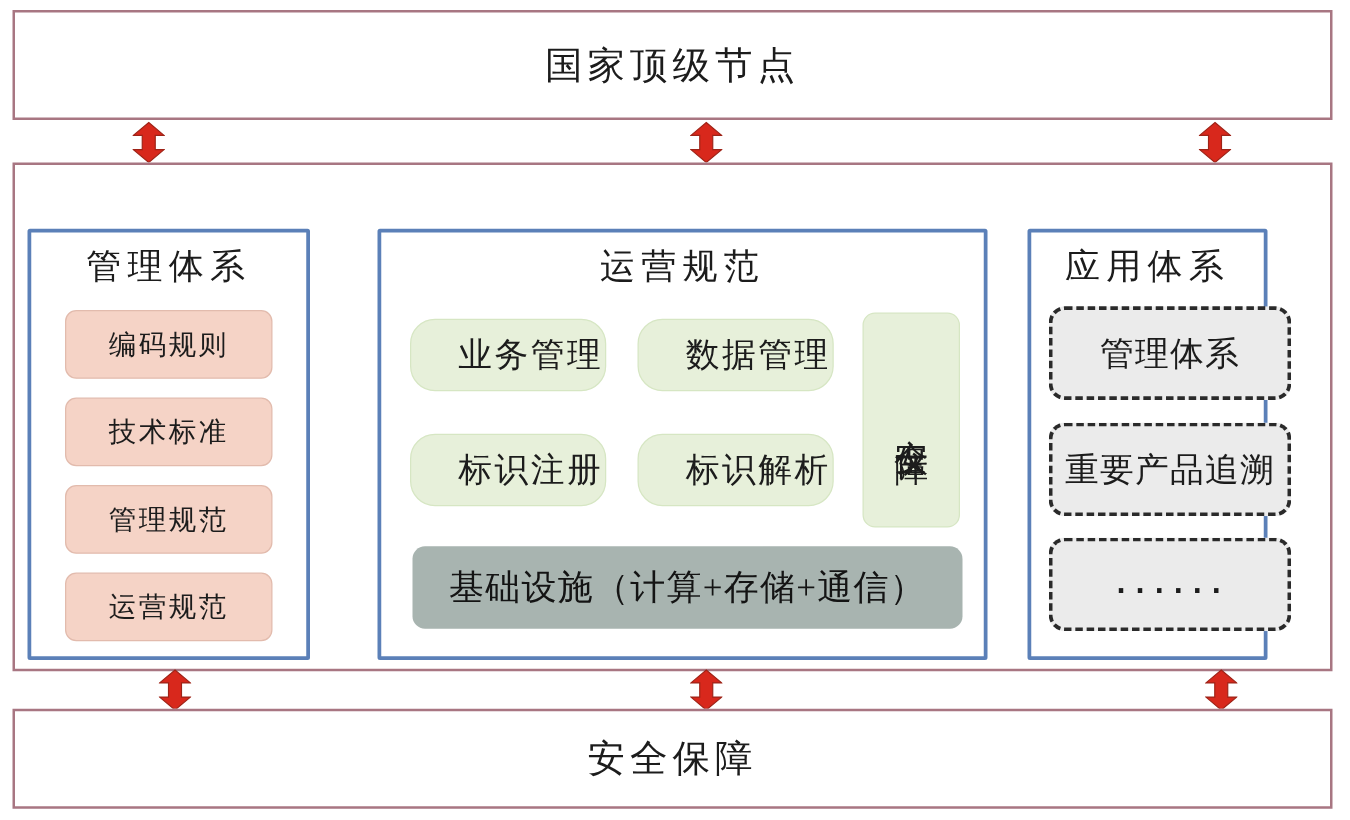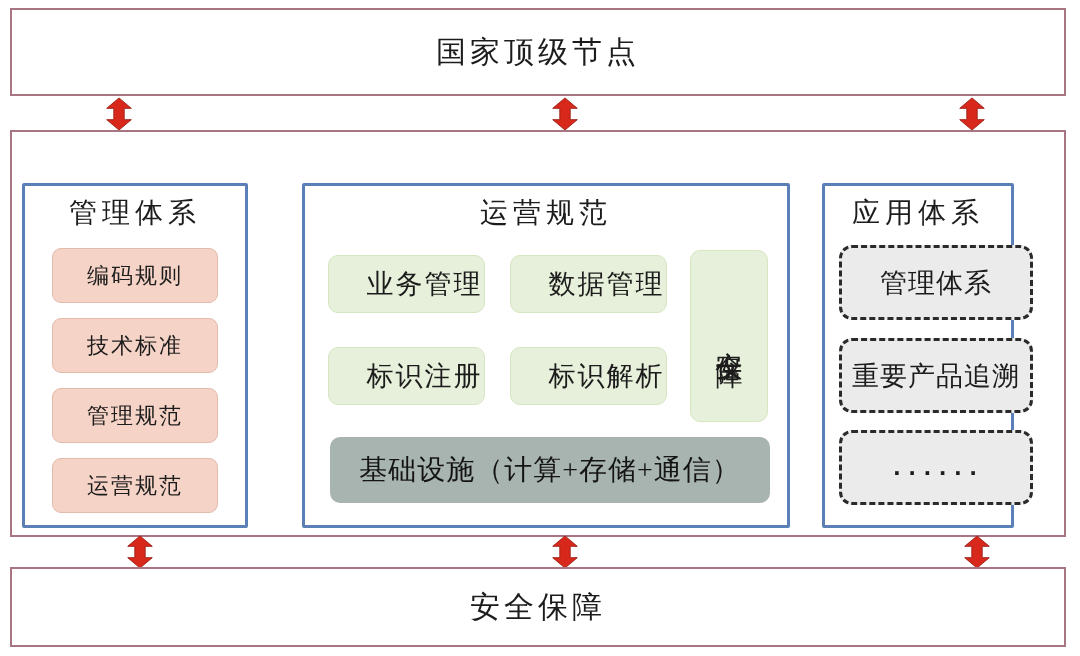--- a/index.html
+++ b/index.html
@@ -23,21 +23,21 @@
   #panel-mgmt{left:10px;width:226px;}
   #panel-func{left:290px;width:488px;}
   #panel-app{left:810px;width:192px;}
   .panel-title{width:100%;text-align:center;margin-top:8px;font-size:28px;letter-spacing:5px;}
   .mgmt-items{position:absolute;top:62px;left:27px;display:flex;flex-direction:column;gap:15px;}
   .pink-item{
     width:166px;height:55px;background:#f5d3c6;border:1px solid #e2bbad;border-radius:9px;
     display:flex;align-items:center;justify-content:center;font-size:22px;letter-spacing:2px;box-sizing:border-box;
   }
   .green-item{
-    position:absolute;width:157px;height:58px;background:#e7f0da;border:1px solid #d6e6c3;border-radius:10px;
+    position:absolute;width:157px;height:58px;background:#e7f0da;border:1px solid #d6e6c3;border-radius:20px;
     display:flex;align-items:center;justify-content:center;font-size:27px;letter-spacing:2px;box-sizing:border-box;padding-left:36px;
   }
   #func-item-0{left:23px;top:69px;}
   #func-item-1{left:205px;top:69px;}
   #func-item-2{left:23px;top:161px;}
   #func-item-3{left:205px;top:161px;}
   #security-box{
     position:absolute;left:385px;top:64px;width:78px;height:172px;
     background:#e7f0da;border:1px solid #d6e6c3;border-radius:10px;box-sizing:border-box;
     display:flex;align-items:center;justify-content:center;

